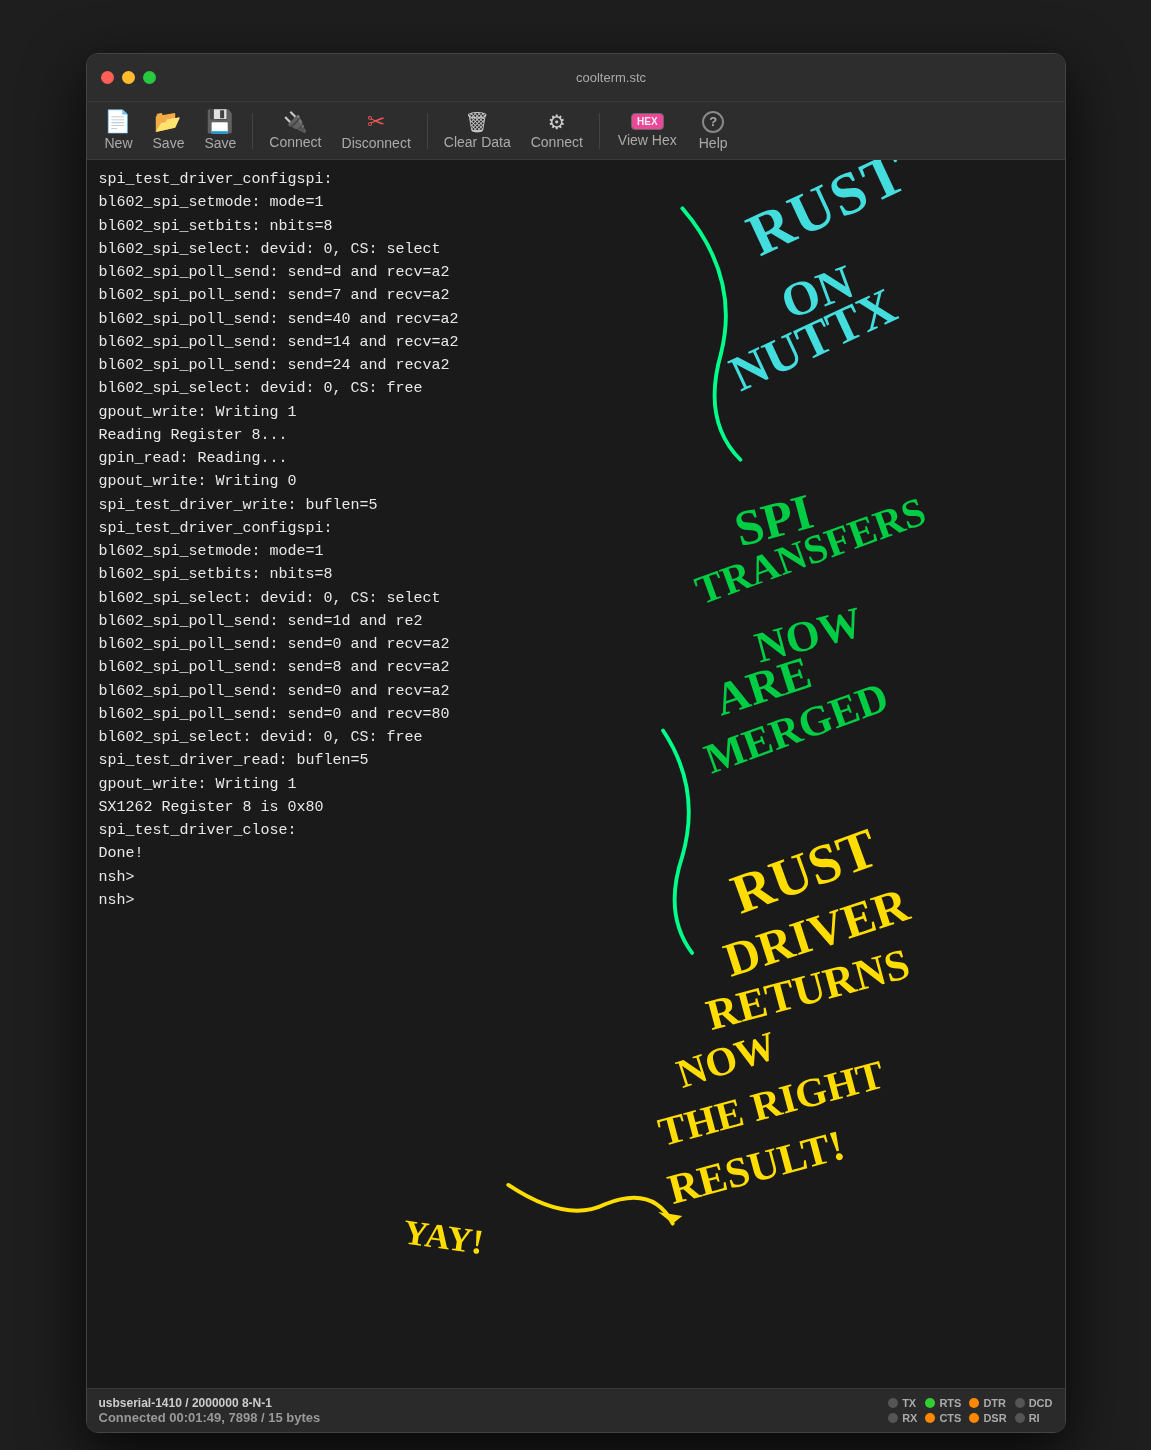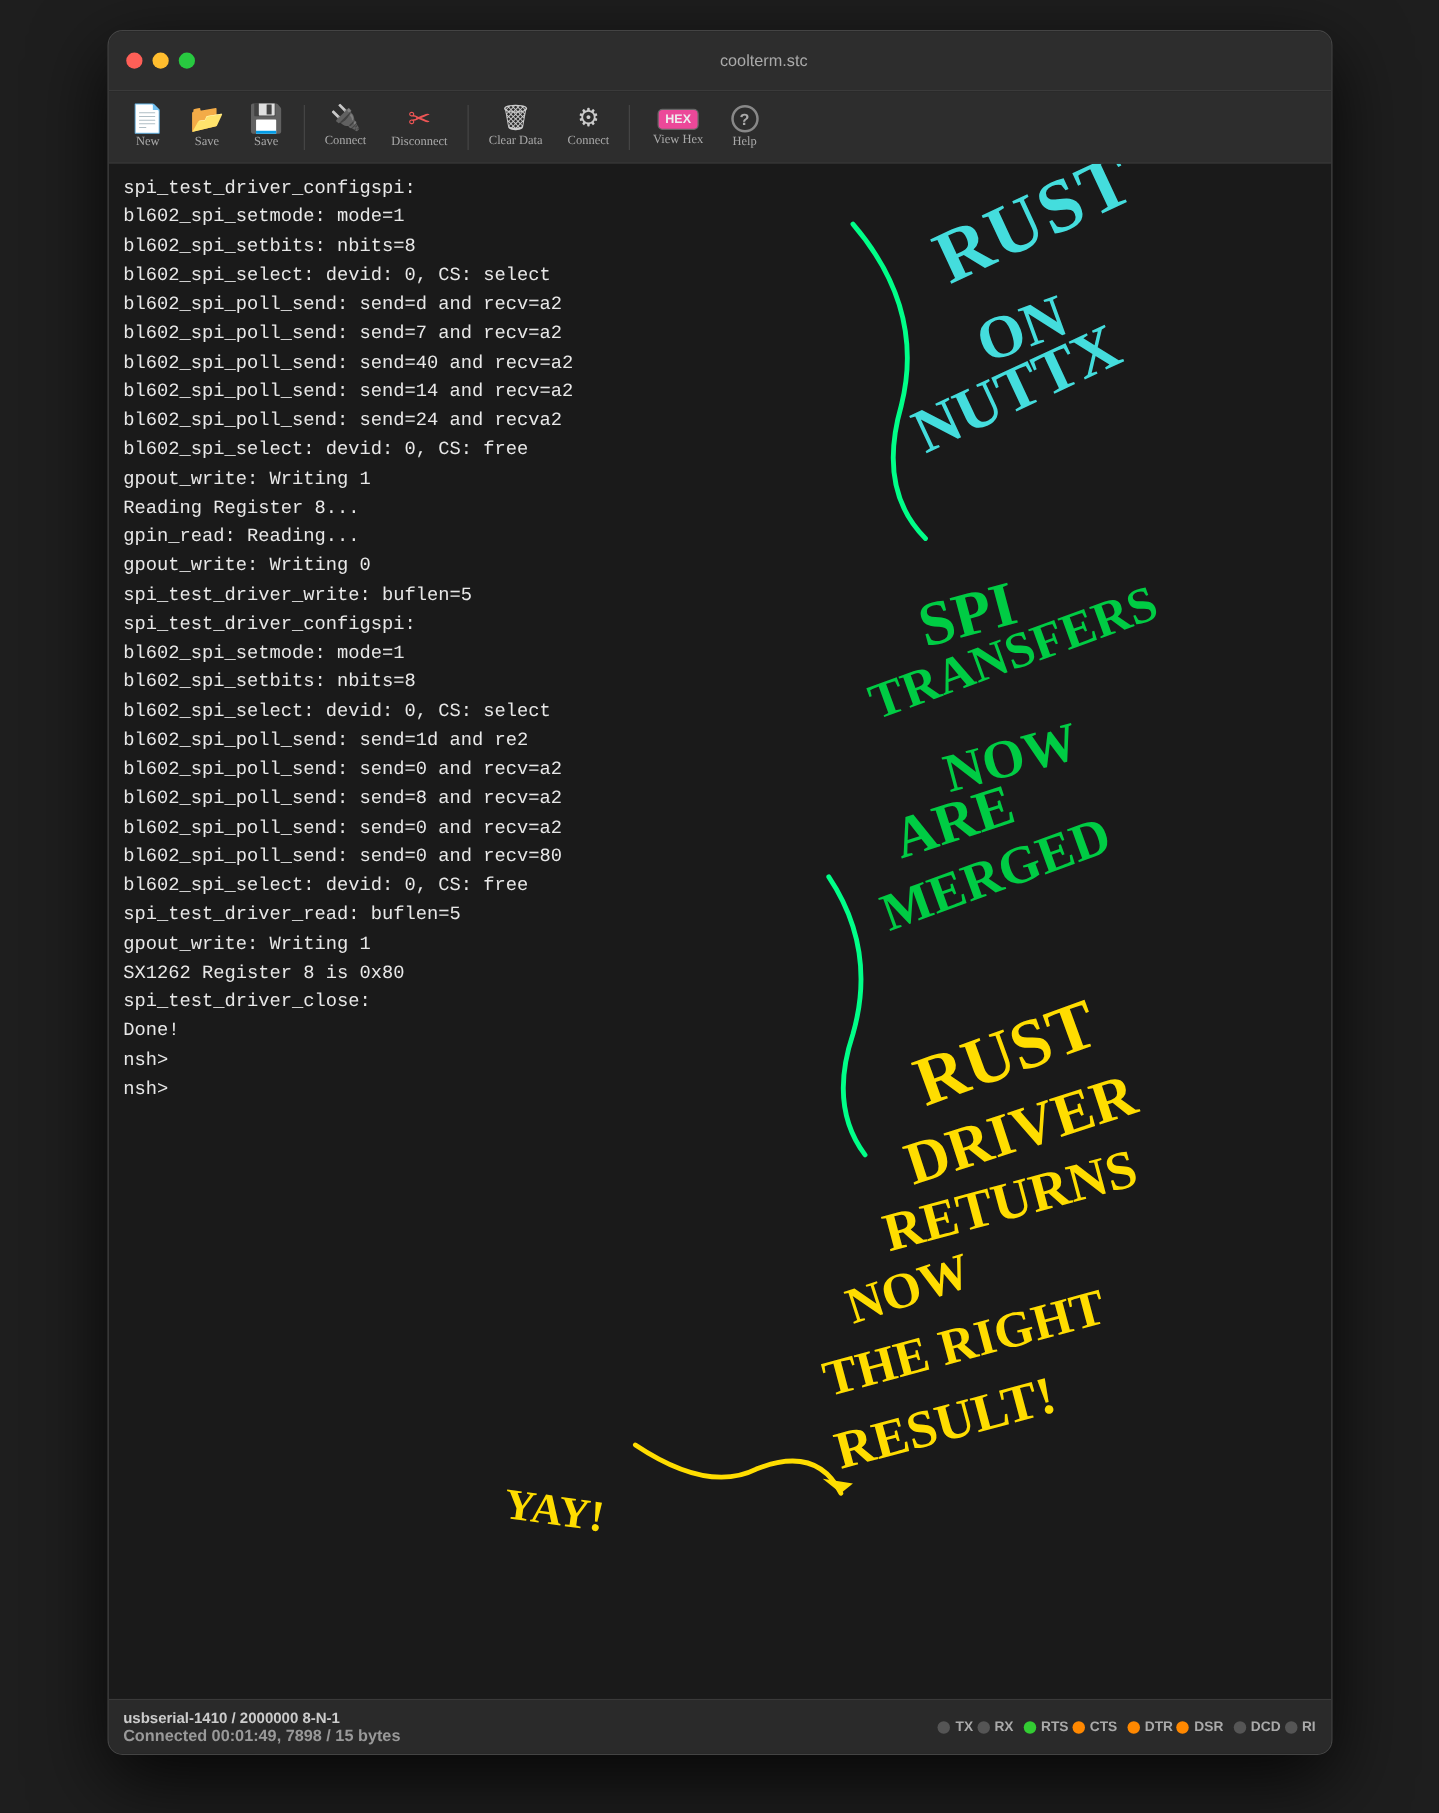--- a/index.html
+++ b/index.html
@@ -8,21 +8,21 @@
       height: 1450px;
       background: #1e1e1e;
       font-family: -apple-system, BlinkMacSystemFont, sans-serif;
       overflow: hidden;
     }
     .window {
       width: 980px;
       height: 1380px;
       background: #1e1e1e;
       border-radius: 12px;
-      margin: 24px auto;
+      margin: 53px auto;
       border: 1px solid #444;
       box-shadow: 0 20px 60px rgba(0,0,0,0.8);
       display: flex;
       flex-direction: column;
       overflow: hidden;
     }
     .titlebar {
       background: #2d2d2d;
       height: 48px;
       display: flex;
@@ -67,25 +67,24 @@
       padding: 4px 8px;
       cursor: pointer;
       border-radius: 6px;
     }
     .toolbar-icon {
       font-size: 22px;
       color: #ccc;
       line-height: 1;
     }
     .toolbar-label {
-      font-size: 10px;
+      font-size: 14px;
       color: #aaa;
       margin-top: 2px;
       white-space: nowrap;
-      font-family: Liberation Serif, serif;
     }
     .toolbar-sep {
       width: 1px;
       height: 36px;
       background: #444;
       margin: 0 4px;
     }
     .hex-badge {
       background: #ec4899;
       color: #eee;
@@ -154,21 +153,21 @@
       font-size: 13px;
       display: block;
     }
     .status-indicators {
       display: flex;
       gap: 8px;
       align-items: center;
     }
     .indicator-col {
       display: flex;
-      flex-direction: row;
+      flex-direction: column;
       gap: 3px;
       justify-content: center;
     }
     .indicator {
       display: flex;
       align-items: center;
       gap: 4px;
       font-size: 11px;
       color: #aaa;
     }

